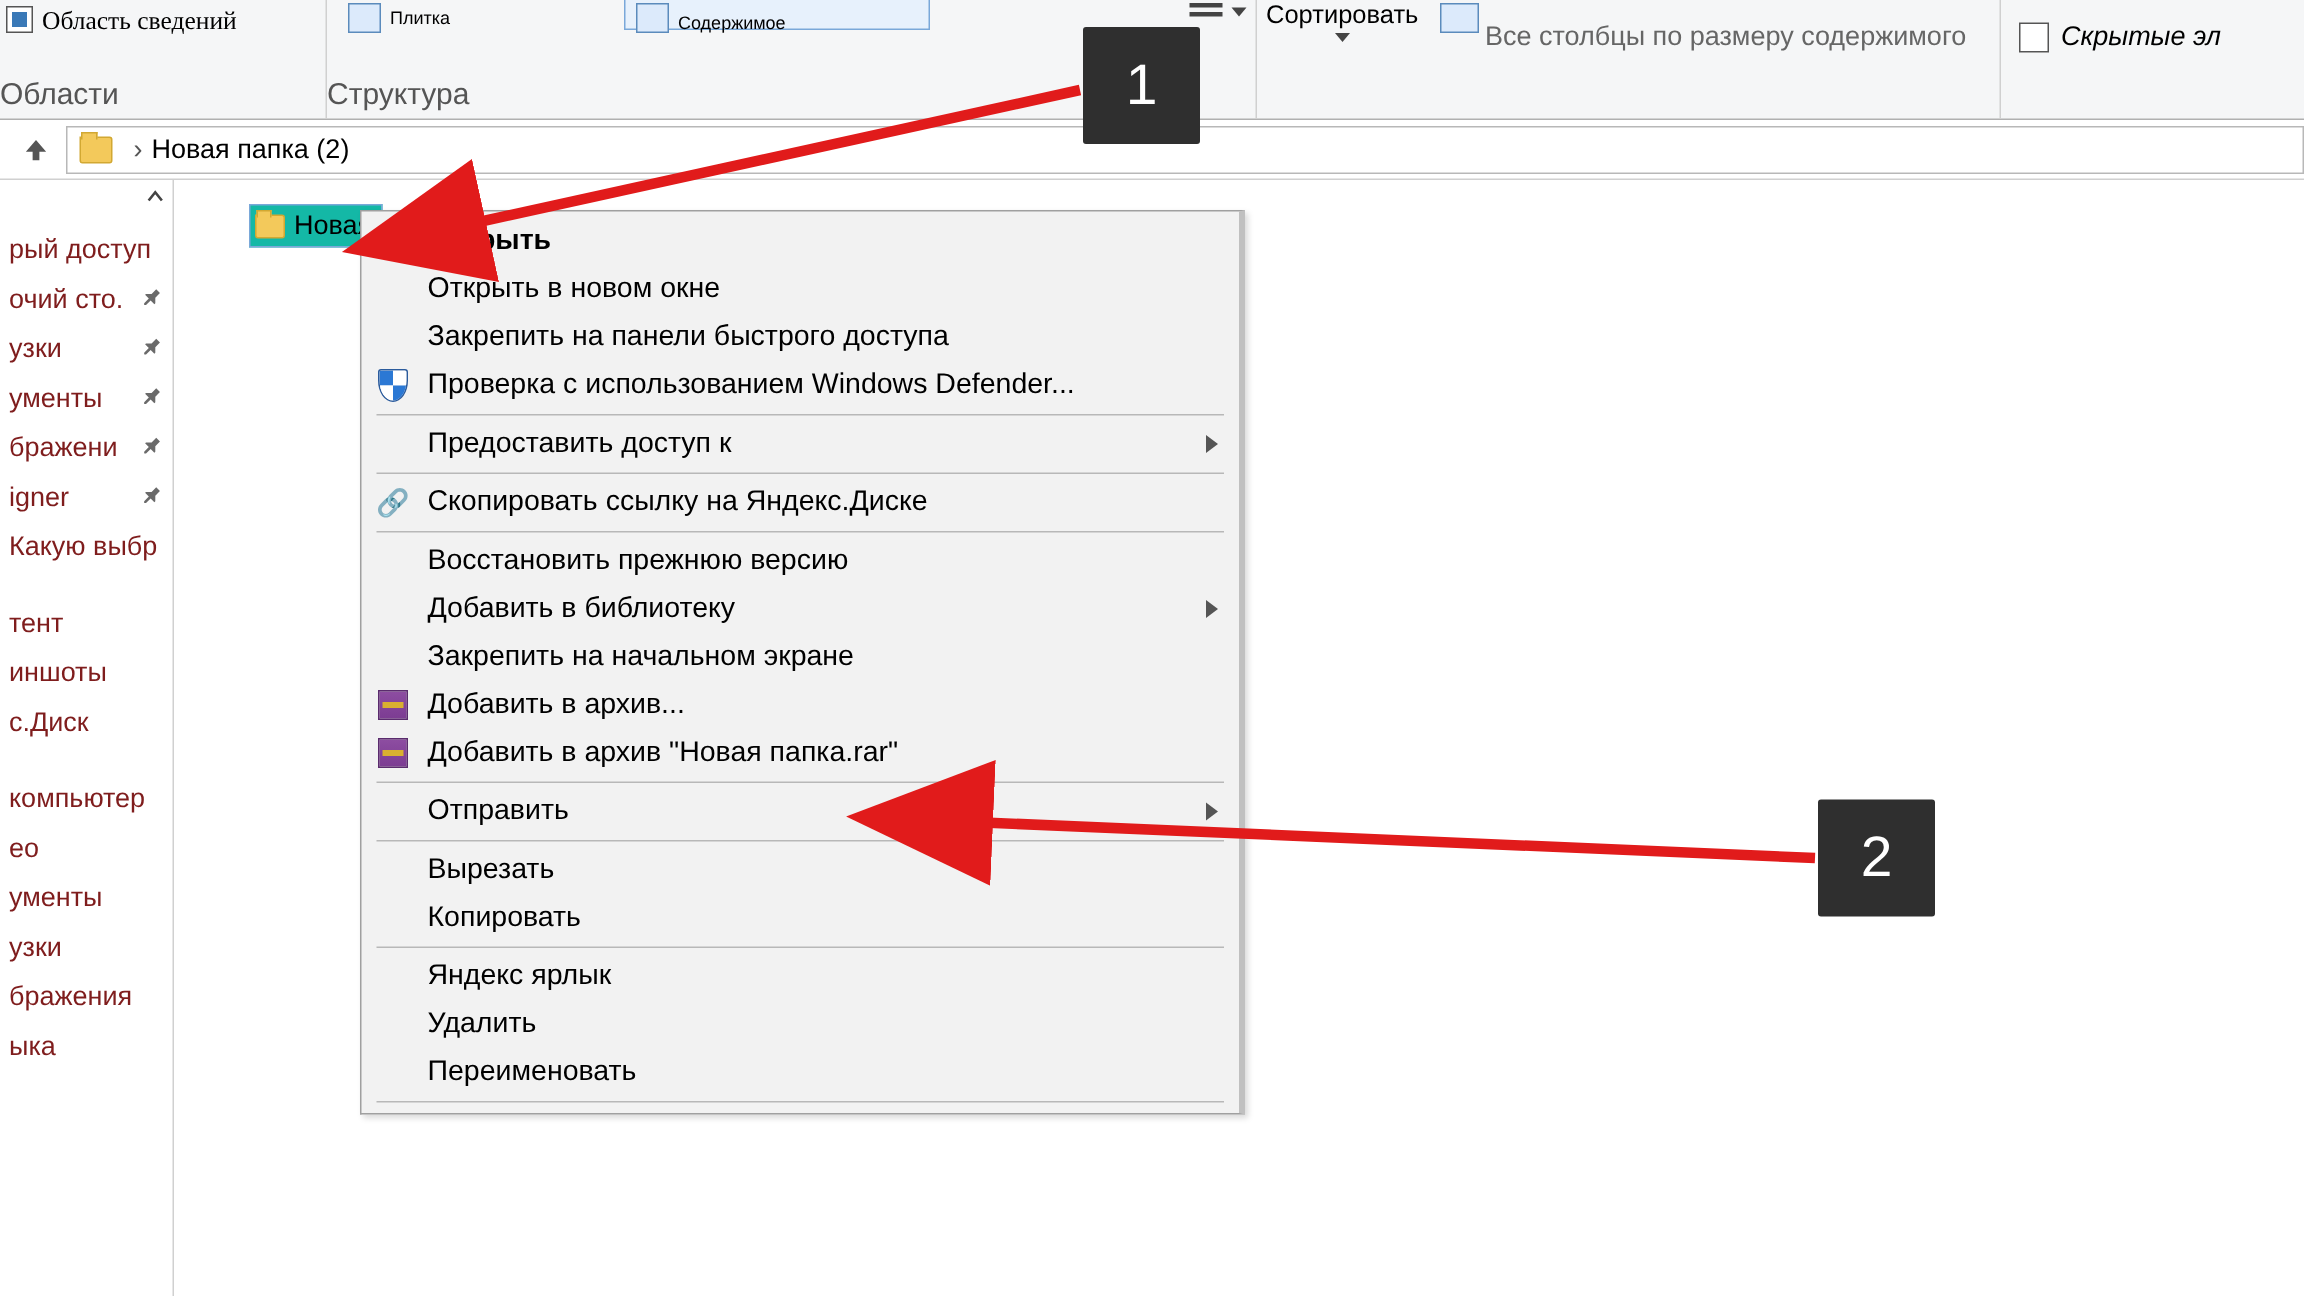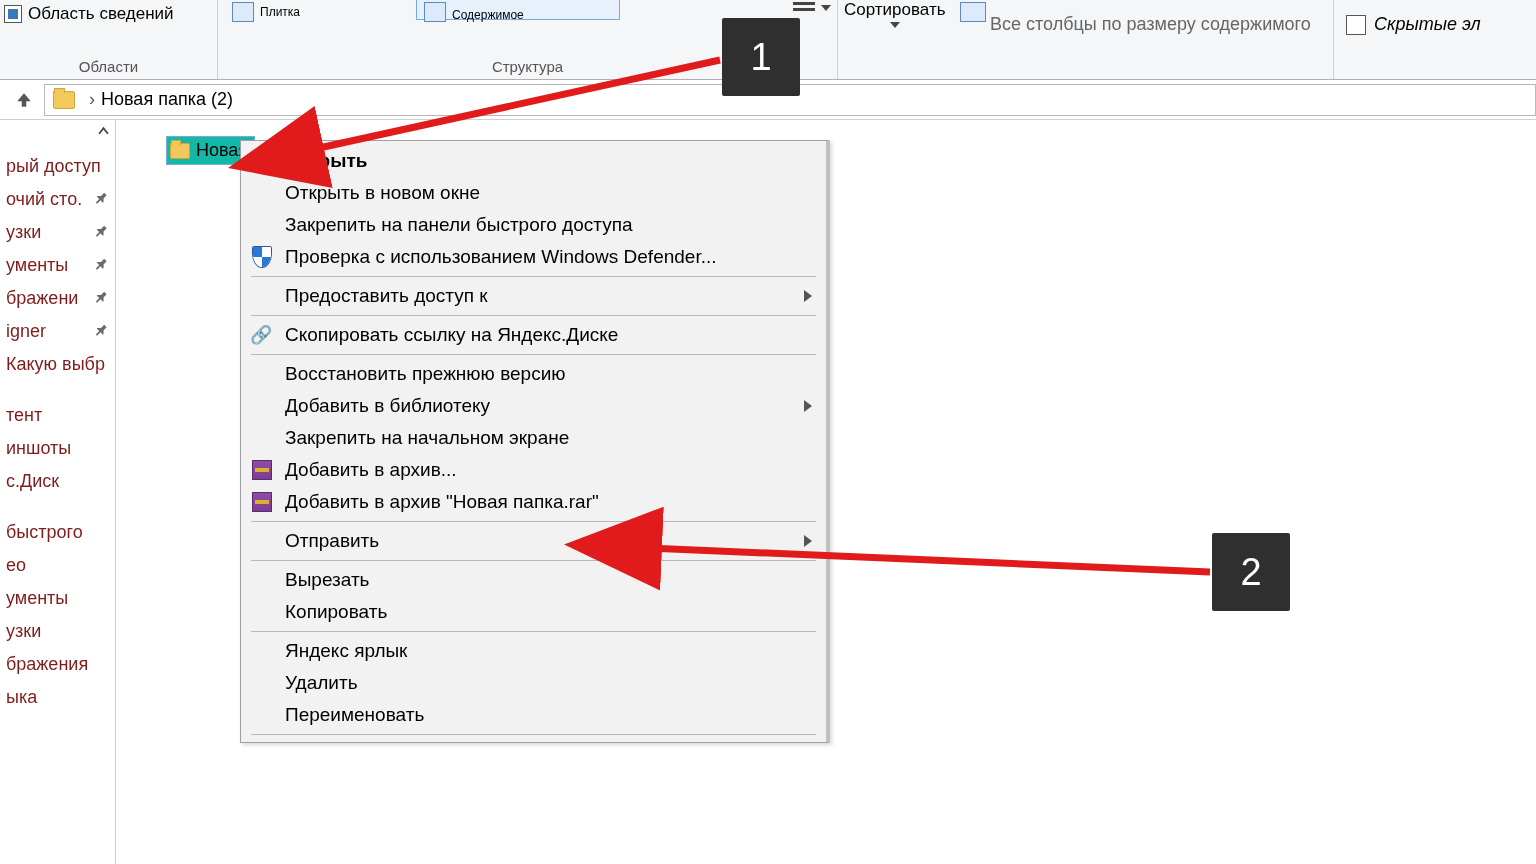--- a/index.html
+++ b/index.html
@@ -25,30 +25,30 @@
   }
   .ribbon .group-areas     { flex: 0 0 218px; border-right: 1px solid #d0d0d0; position: relative; }
   .ribbon .group-structure { flex: 0 0 620px; border-right: 1px solid #d0d0d0; position: relative; }
   .ribbon .group-current   { flex: 0 0 496px; border-right: 1px solid #d0d0d0; position: relative; }
   .ribbon .group-hidden    { flex: 1 1 auto; position: relative; }
   .group-label {
     position: absolute;
     bottom: 4px;
     left: 0;
     width: 100%;
-    text-align: center;
-    font-size: 15px;
+    font-size: 20px;
     color: #555;
     margin-top: 28px;
   }
   
   .details-pane {
     position: absolute; top: 4px; left: 4px;
-    display: flex; align-items: center;
+    display: flex; 
     font-size: 17px;
+    font-family: Liberation Serif, serif;
   }
   .details-pane .chk {
     width: 18px; height: 18px;
     border: 1px solid #555;
     display: inline-flex; align-items: center; justify-content: center;
     margin-right: 6px;
     background: #fff;
   }
   .details-pane .chk .inner {
     width: 10px; height: 10px; background: #3a79b7;
@@ -399,21 +399,21 @@
           <span>тент</span>
         </div>
         <div class="sb-item">
           <span>иншоты</span>
         </div>
         <div class="sb-item">
           <span>с.Диск</span>
         </div>
         <div class="sb-spacer"></div>
         <div class="sb-item">
-          <span>быстрого</span>
+          <span>компьютер</span>
         </div>
         <div class="sb-item">
           <span>ео</span>
         </div>
         <div class="sb-item">
           <span>ументы</span>
         </div>
         <div class="sb-item">
           <span>узки</span>
         </div>

